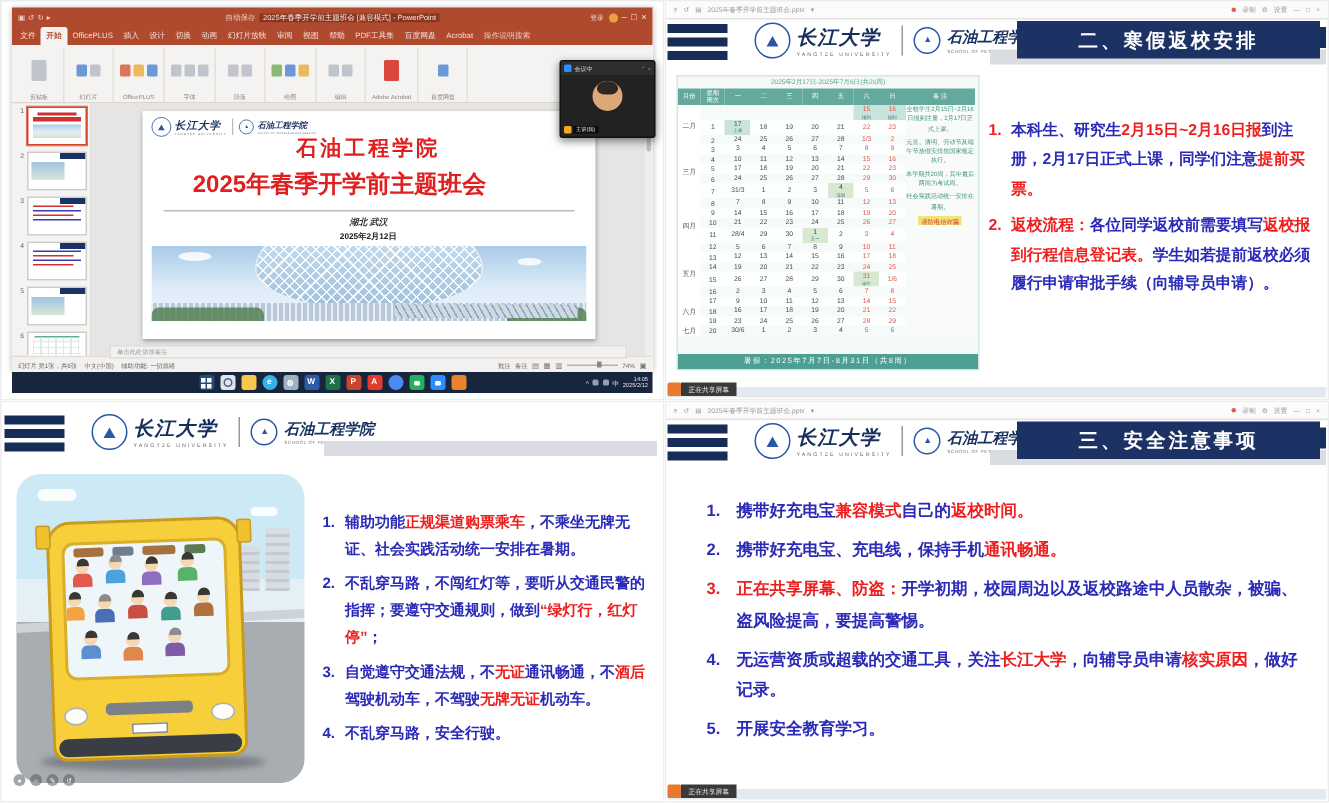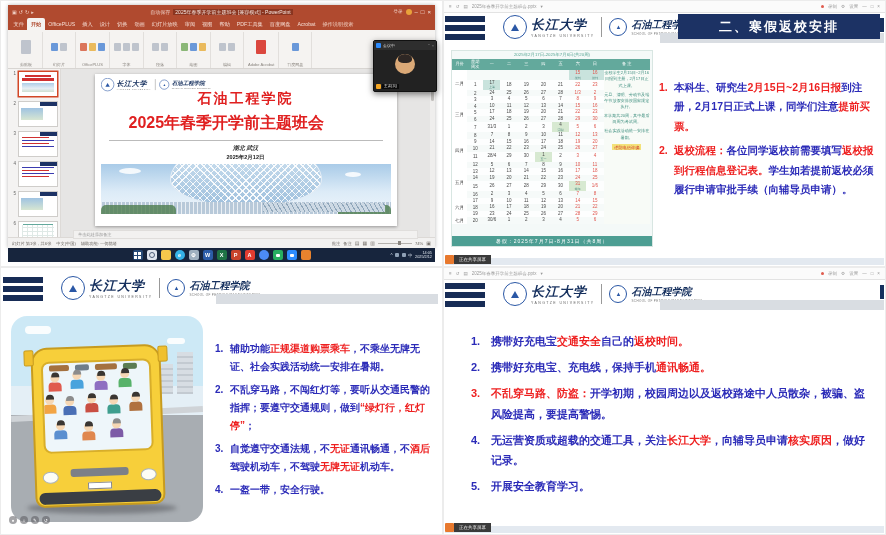--- a/index.html
+++ b/index.html
@@ -1213,21 +1213,21 @@
           <div class="pt">
             <span class="pn cb">2.</span>
             <span class="ptx"><span class="cb">不乱穿马路，不闯红灯等，要听从交通民警的指挥；要遵守交通规则，做到</span><span class="cr">“绿灯行，红灯停”</span><span class="cb">；</span></span>
           </div>
           <div class="pt">
             <span class="pn cb">3.</span>
             <span class="ptx"><span class="cb">自觉遵守交通法规，不</span><span class="cr">无证</span><span class="cb">通讯畅通，不</span><span class="cr">酒后</span><span class="cb">驾驶机动车，不驾驶</span><span class="cr">无牌无证</span><span class="cb">机动车。</span></span>
           </div>
           <div class="pt">
             <span class="pn cb">4.</span>
-            <span class="ptx"><span class="cb">一盔一带，安全行驶。</span></span>
+            <span class="ptx"><span class="cb">不乱穿马路，安全行驶。</span></span>
           </div>
         </div>
       <div class="atools">
         <span class="at">●</span>
         <span class="at">○</span>
         <span class="at">✎</span>
         <span class="at">↺</span>
       </div>
     </div>
   </section>
@@ -1264,35 +1264,38 @@
             <div class="cn">长江大学</div>
             <div class="en">YANGTZE UNIVERSITY</div>
           </div>
           <div class="ldiv"></div>
           <div class="clogo">▲</div>
           <div class="cname">
             <div class="cn2">石油工程学院</div>
             <div class="en2">SCHOOL OF PETROLEUM ENGINEERING</div>
           </div>
         </div>
+        <div class="sbanner">
+            <span>三、安全注意事项</span>
+          </div>
         <div class="sbanner-shadow"></div>
         <div class="snotch"></div>
       </div>
       <div class="pts" id="pts-safety">
           <div class="pt">
             <span class="pn cb">1.</span>
-            <span class="ptx"><span class="cb">携带好充电宝</span><span class="cr">交通安全</span><span class="cb">自己的</span><span class="cr">返校时间。</span></span>
+            <span class="ptx"><span class="cb">携带好充电宝</span><span class="cr">兼容模式</span><span class="cb">自己的</span><span class="cr">返校时间。</span></span>
           </div>
           <div class="pt">
             <span class="pn cb">2.</span>
             <span class="ptx"><span class="cb">携带好充电宝、充电线，保持手机</span><span class="cr">通讯畅通。</span></span>
           </div>
           <div class="pt">
             <span class="pn cr">3.</span>
-            <span class="ptx"><span class="cr">不乱穿马路、防盗：</span><span class="cb">开学初期，校园周边以及返校路途中人员散杂，被骗、盗风险提高，要提高警惕。</span></span>
+            <span class="ptx"><span class="cr">正在共享屏幕、防盗：</span><span class="cb">开学初期，校园周边以及返校路途中人员散杂，被骗、盗风险提高，要提高警惕。</span></span>
           </div>
           <div class="pt">
             <span class="pn cb">4.</span>
             <span class="ptx"><span class="cb">无运营资质或超载的交通工具，关注</span><span class="cr">长江大学</span><span class="cb">，向辅导员申请</span><span class="cr">核实原因</span><span class="cb">，做好记录。</span></span>
           </div>
           <div class="pt">
             <span class="pn cb">5.</span>
             <span class="ptx"><span class="cb">开展安全教育学习。</span></span>
           </div>
         </div>

